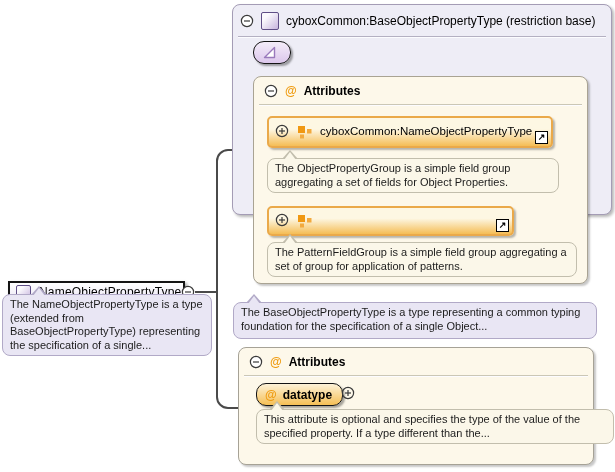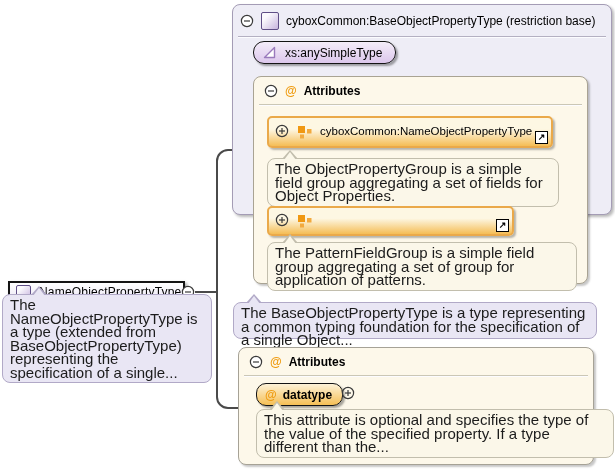--- a/index.html
+++ b/index.html
@@ -24,21 +24,21 @@
     display:inline-block;width:13px;height:13px;border:1.5px solid #5f4e86;border-radius:2px;
     background:linear-gradient(135deg,#fbfafd 25%,#c7b4de);flex:0 0 auto;
   }
   .type-icon.big{width:16px;height:16px;}
 
   .toggle-badge{left:181px;top:285px;width:14px;height:14px;}
 
   
   .bubble{
     position:absolute;border-radius:8px;border:1px solid var(--bc);background:var(--bg);
-    font-size:15px;line-height:13.5px;color:#1c1c1c;padding:3px 7px;box-sizing:border-box;
+    font-size:11px;line-height:13.5px;color:#1c1c1c;padding:3px 7px;box-sizing:border-box;
   }
   .bubble::before{
     content:"";position:absolute;top:-9px;left:var(--px,16px);width:0;height:0;
     border-left:8px solid transparent;border-right:8px solid transparent;border-bottom:9px solid var(--bc);
   }
   .bubble::after{
     content:"";position:absolute;top:-7px;left:calc(var(--px,16px) + 1.5px);width:0;height:0;
     border-left:6.5px solid transparent;border-right:6.5px solid transparent;border-bottom:8px solid var(--bg);
   }
   .bubble.lav{--bc:#b1a9c7;--bg:#e9e6f4;}
@@ -139,21 +139,20 @@
       </svg>
       <span class="type-icon big"></span>
       <span class="title">cyboxCommon:BaseObjectPropertyType (restriction base)</span>
     </div>
     <div class="separator"></div>
 
     <div class="abs xs-pill">
       <svg width="15" height="15" viewBox="0 0 15 15">
         <polygon points="2.5,12.5 12.5,2.5 12.5,12.5" fill="#fff" stroke="#9a7abc" stroke-width="1.4" stroke-linejoin="round"></polygon>
       </svg>
-      <span>xs:anySimpleType</span>
     </div>
 
     <div class="abs inner-attr-box">
       <div class="attr-header">
         <svg class="toggle" width="14" height="14" viewBox="0 0 14 14">
           <circle cx="7" cy="7" r="5.6" fill="#fff" stroke="#3a3a3a" stroke-width="1.2"></circle>
           <line x1="4" y1="7" x2="10" y2="7" stroke="#3a3a3a" stroke-width="1.2"></line>
         </svg>
         <span class="at">@</span>
         <span class="hdr-label">Attributes</span>

